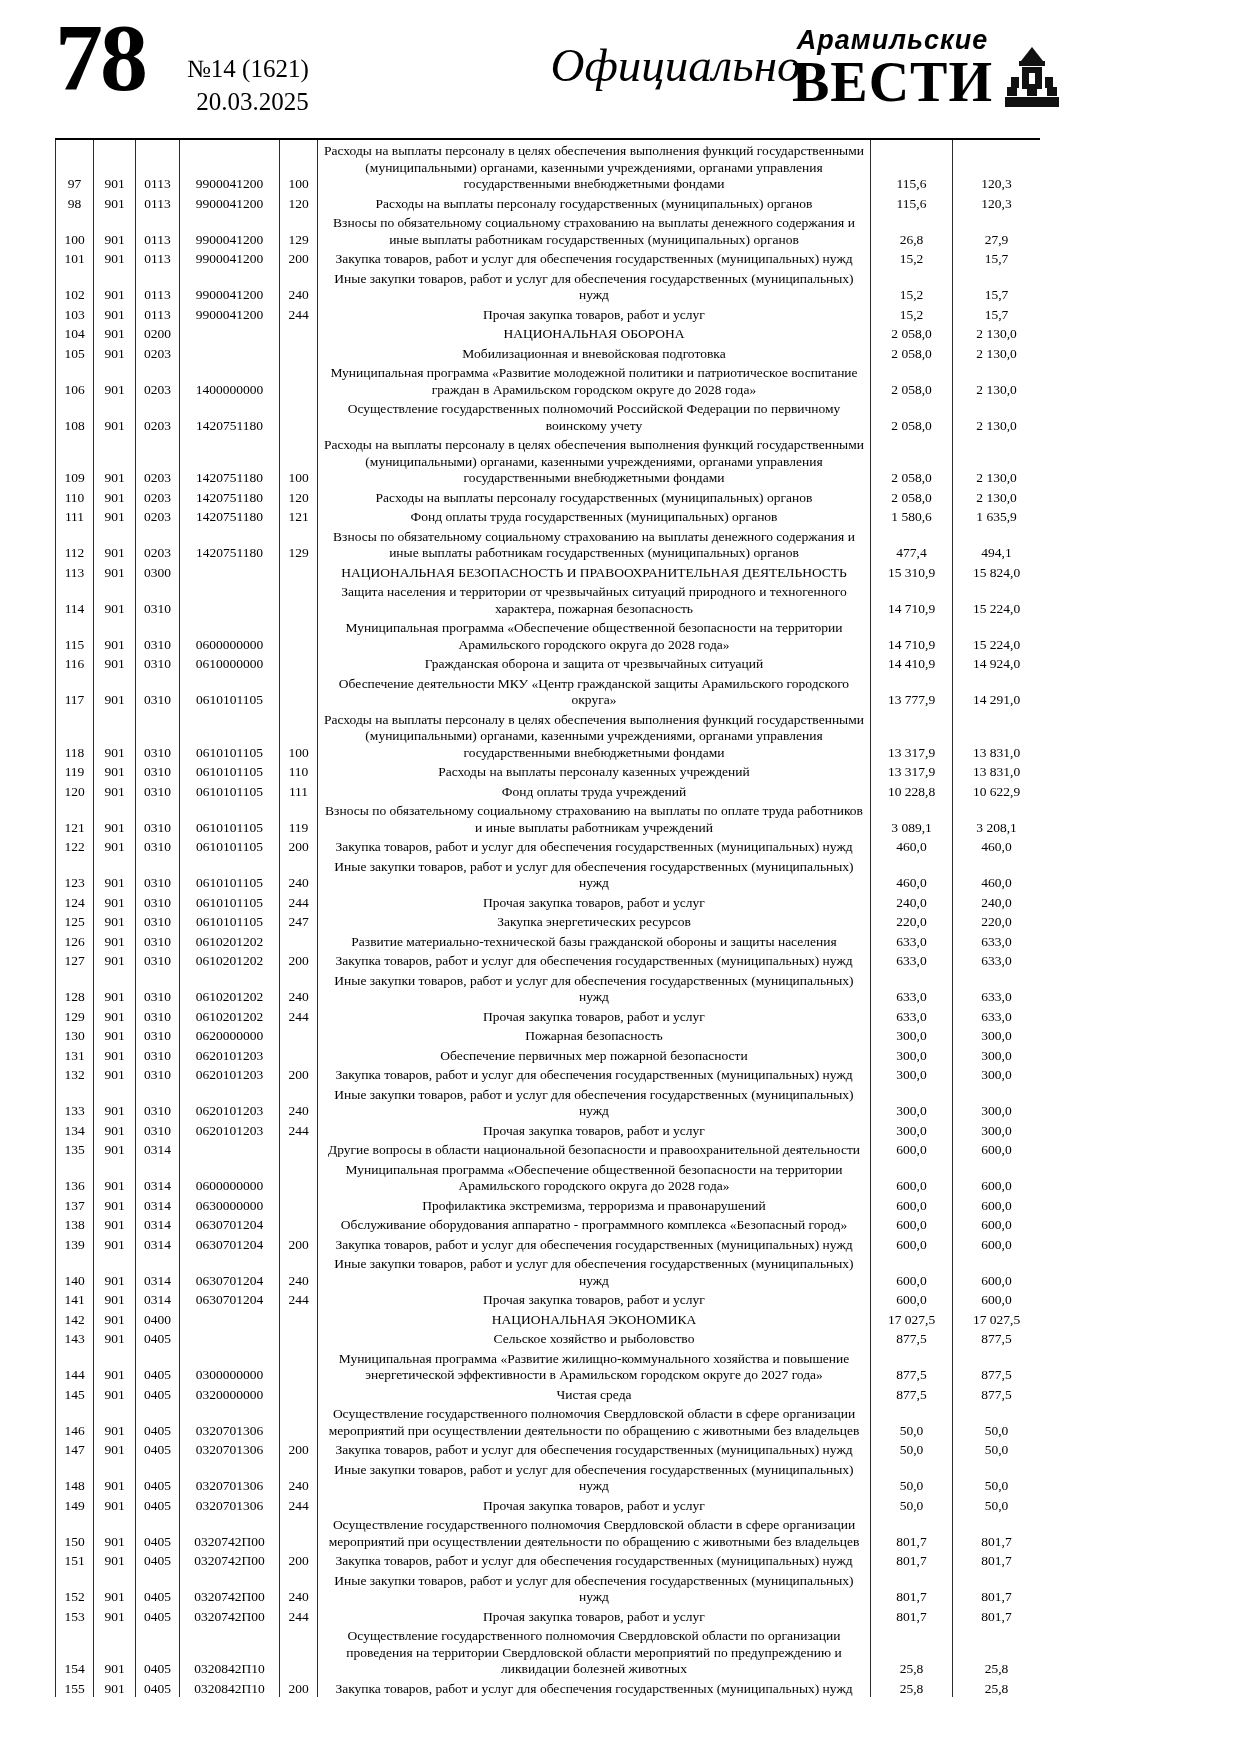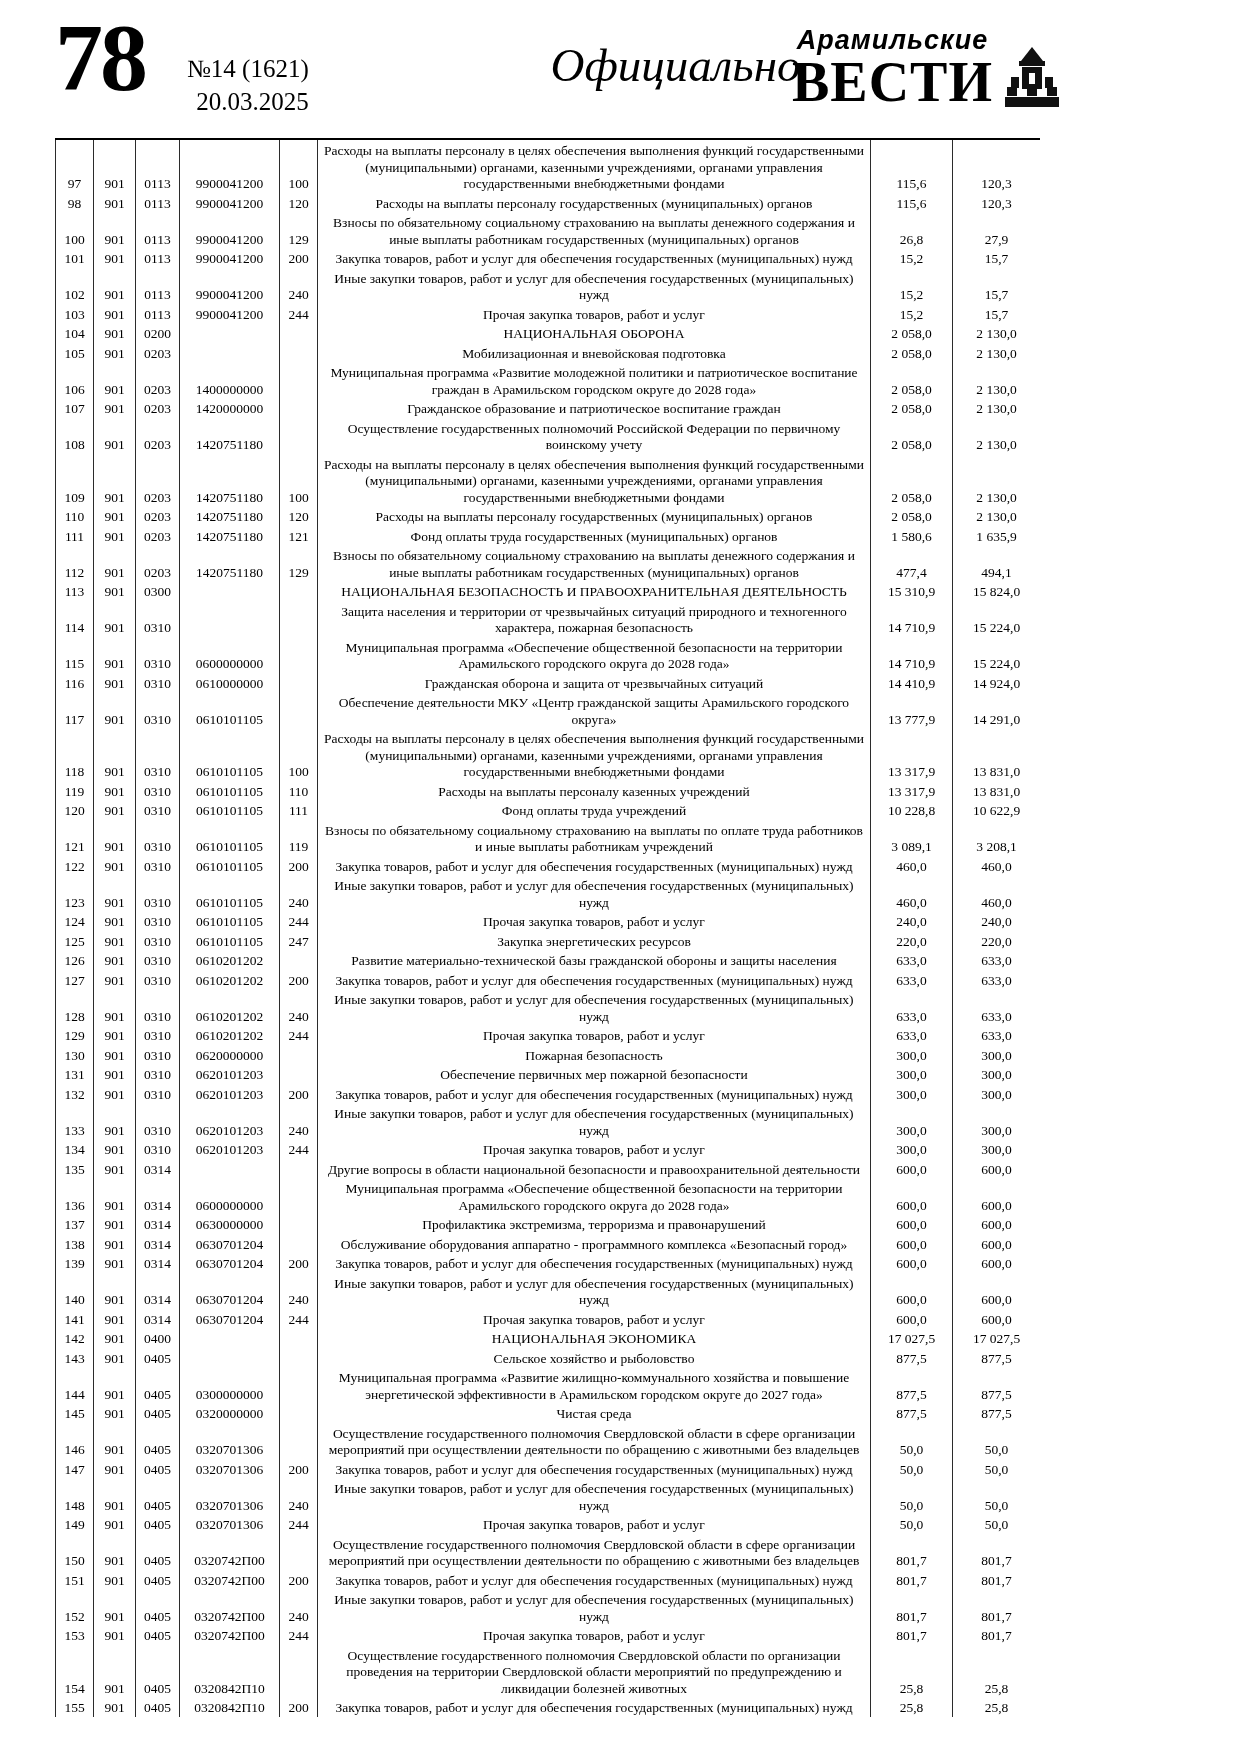--- a/index.html
+++ b/index.html
@@ -191,30 +191,20 @@
             <td class="c-num">106</td>
             <td class="c-grbs">901</td>
             <td class="c-section">0203</td>
             <td class="c-article">1400000000</td>
             <td class="c-type"></td>
             <td class="c-name">Муниципальная программа «Развитие молодежной политики и патриотическое воспитание граждан в Арамильском городском округе до 2028 года»</td>
             <td class="c-amount1">2 058,0</td>
             <td class="c-amount2">2 130,0</td>
           </tr>
           <tr>
-            <td class="c-num">107</td>
-            <td class="c-grbs">901</td>
-            <td class="c-section">0203</td>
-            <td class="c-article">1420000000</td>
-            <td class="c-type"></td>
-            <td class="c-name">Гражданское образование и патриотическое воспитание граждан</td>
-            <td class="c-amount1">2 058,0</td>
-            <td class="c-amount2">2 130,0</td>
-          </tr>
-          <tr>
             <td class="c-num">108</td>
             <td class="c-grbs">901</td>
             <td class="c-section">0203</td>
             <td class="c-article">1420751180</td>
             <td class="c-type"></td>
             <td class="c-name">Осуществление государственных полномочий Российской Федерации по первичному воинскому учету</td>
             <td class="c-amount1">2 058,0</td>
             <td class="c-amount2">2 130,0</td>
           </tr>
           <tr>

